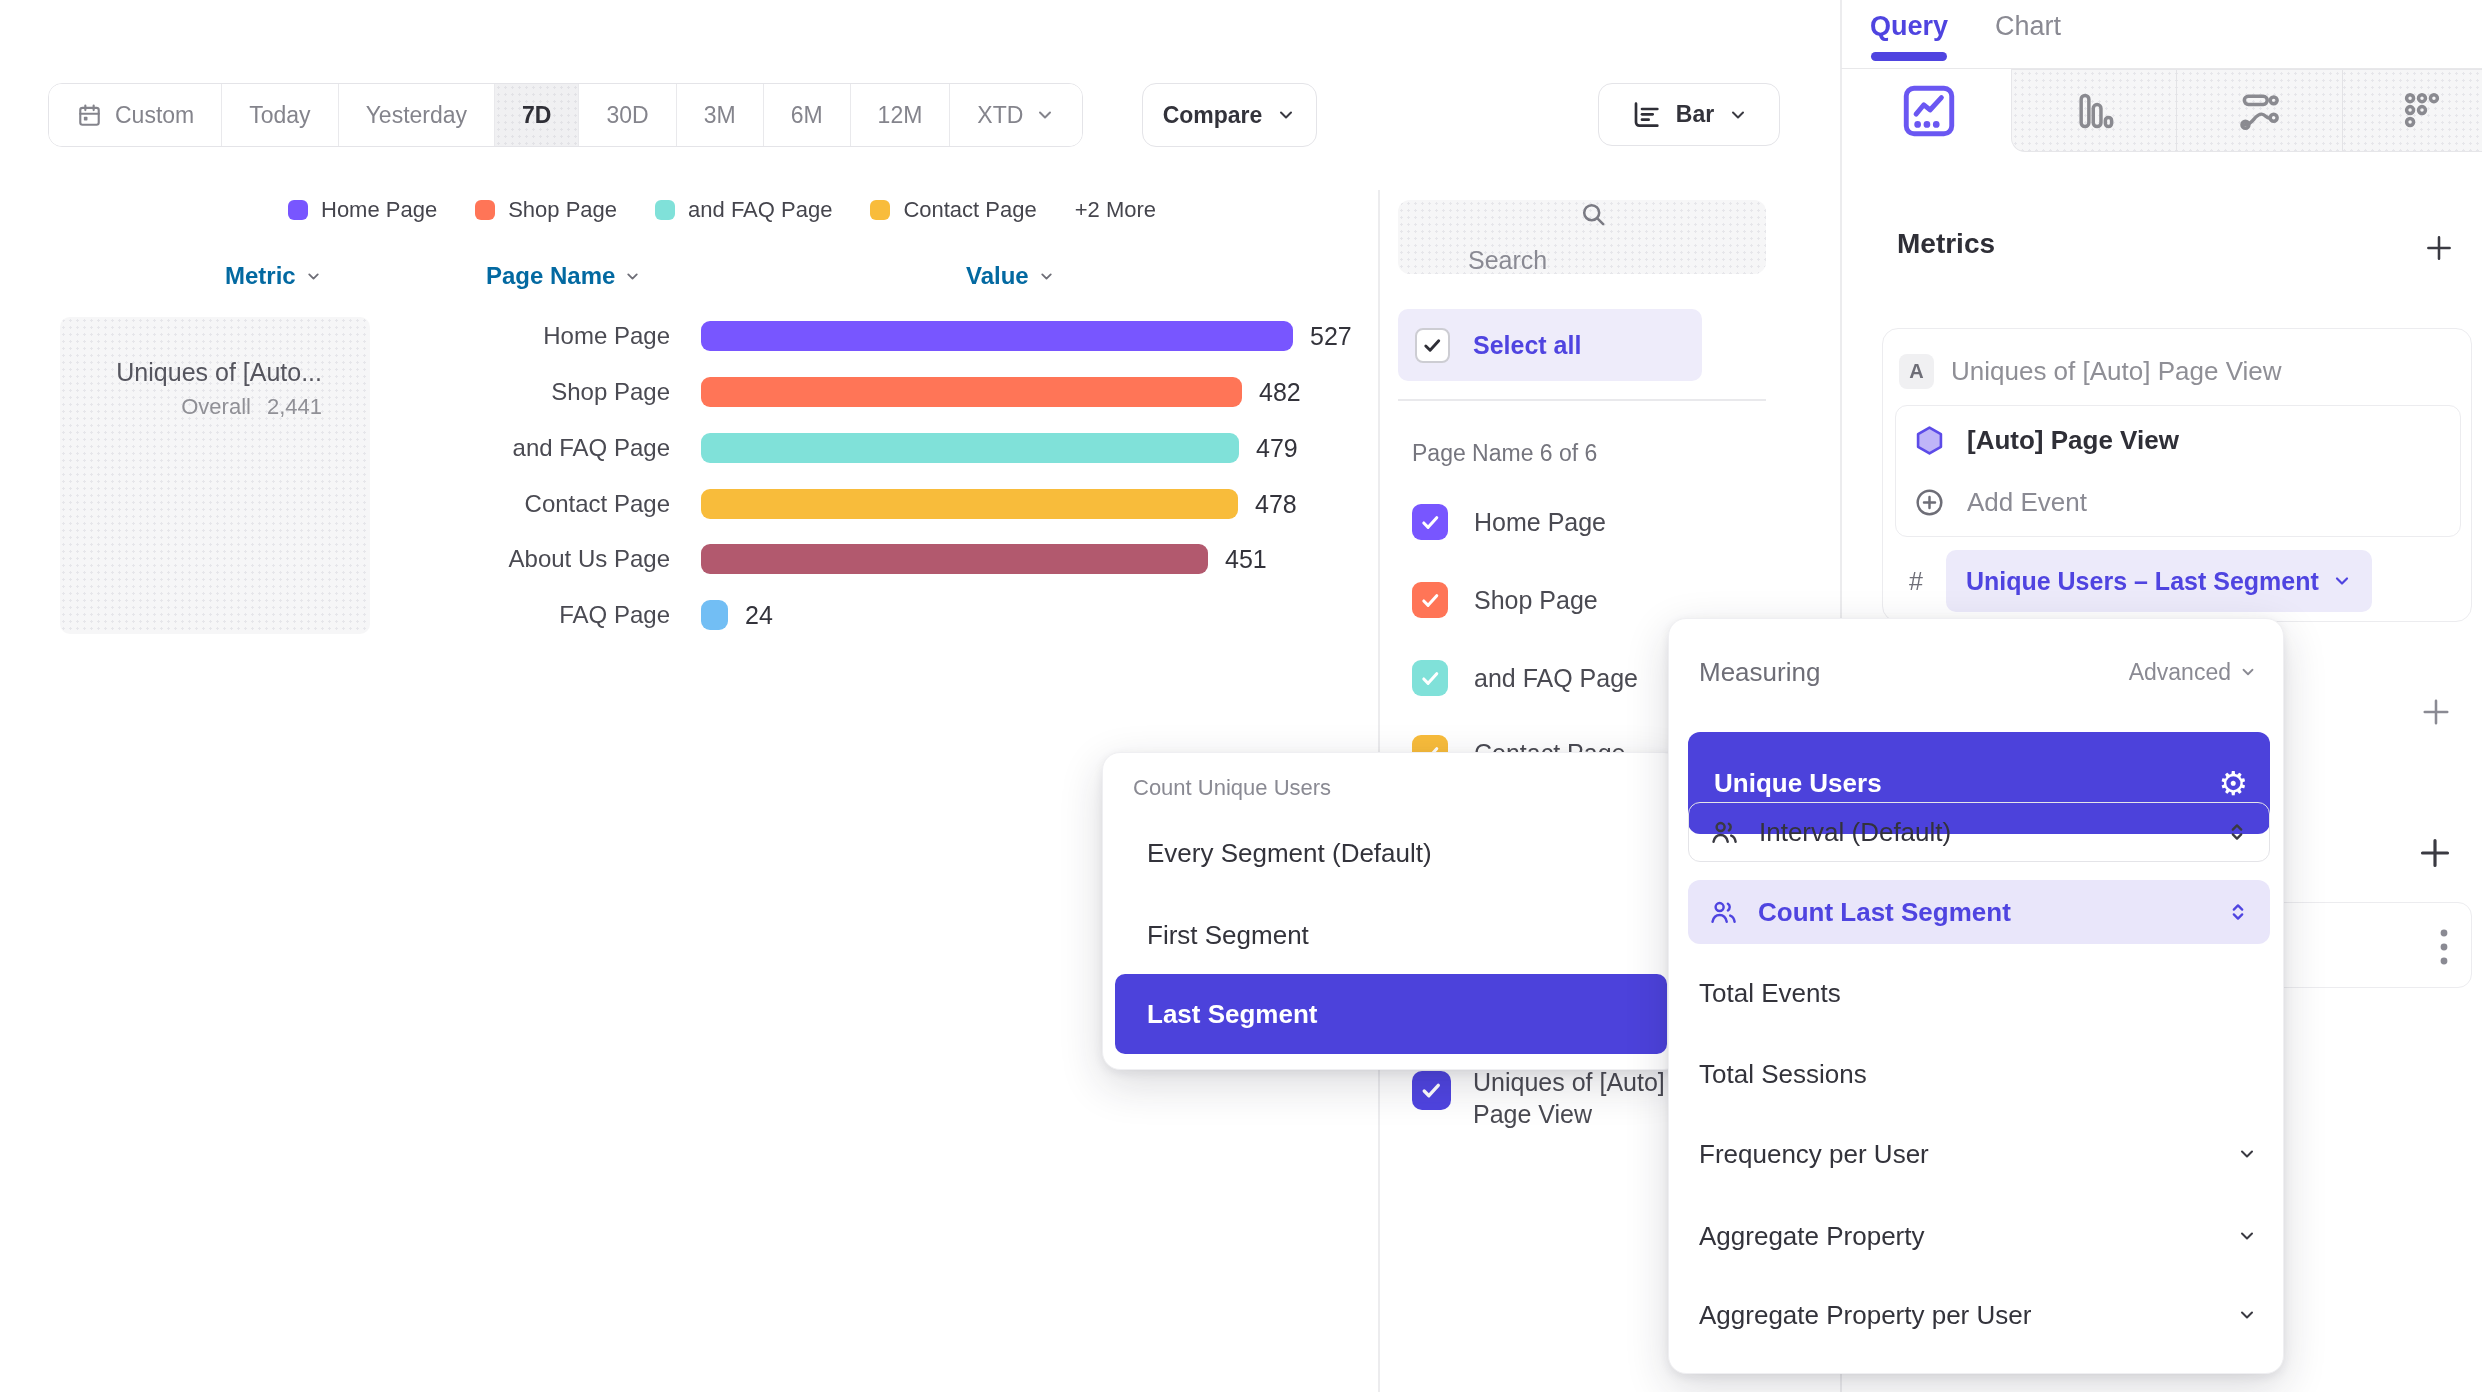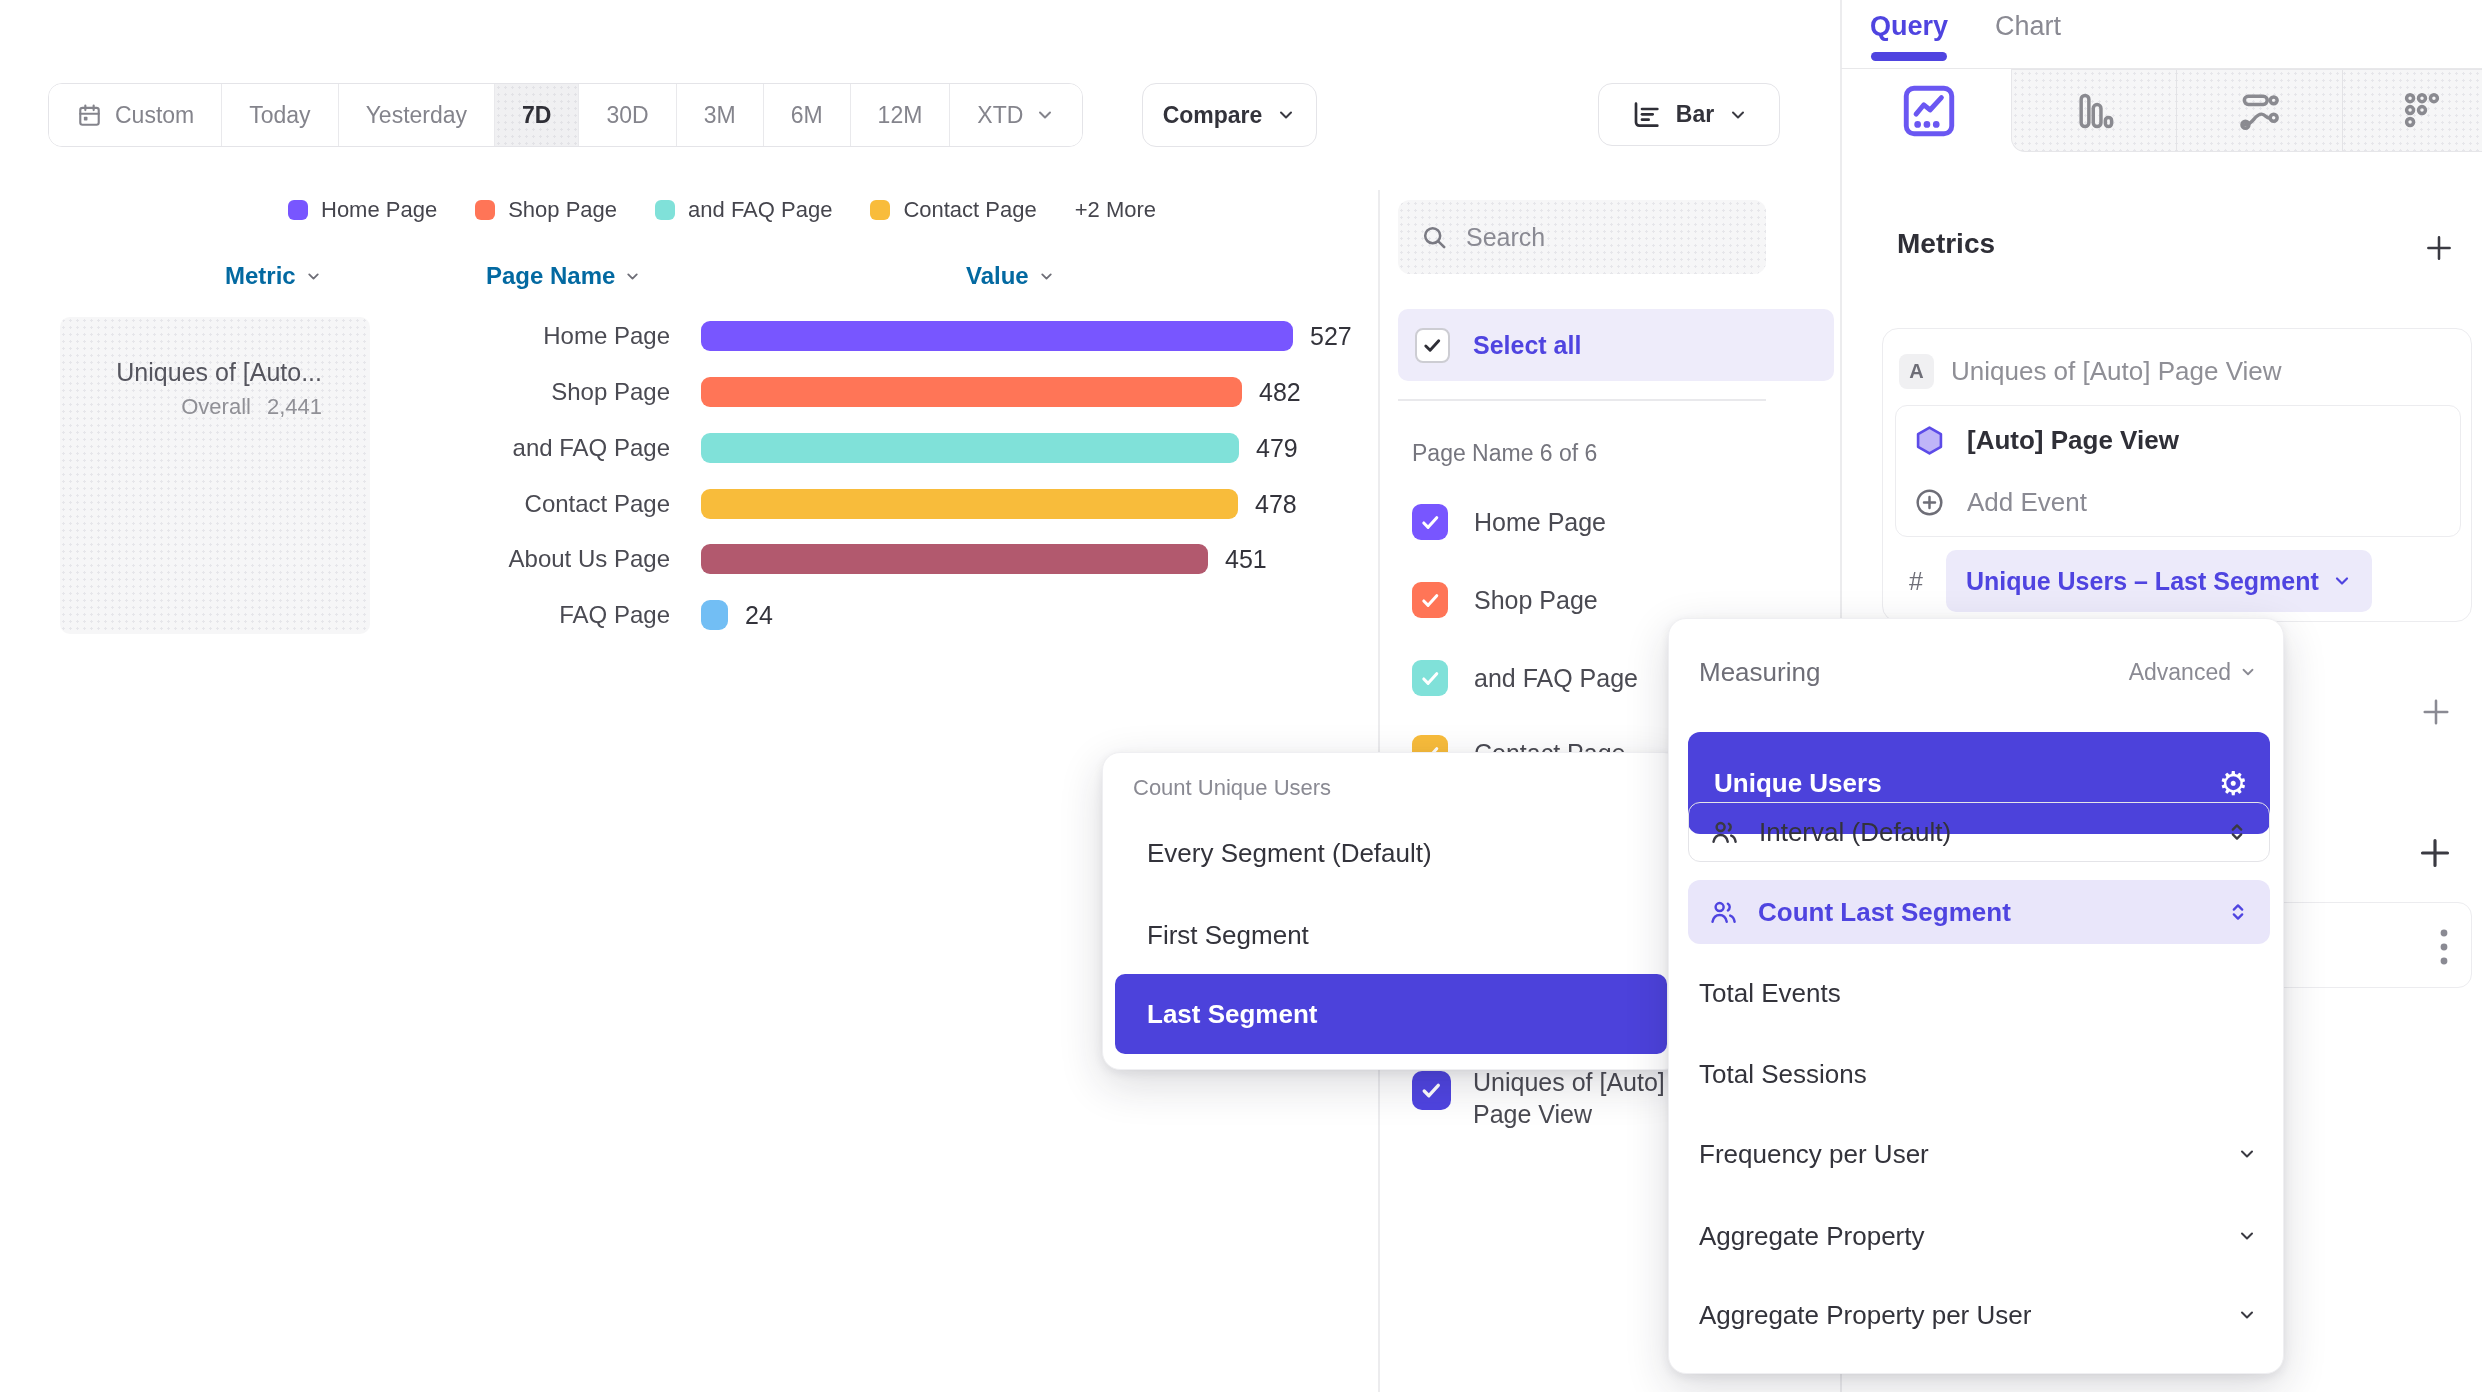--- a/index.html
+++ b/index.html
@@ -4,21 +4,21 @@
 <style>
   * { margin:0; padding:0; box-sizing:border-box; }
   html,body { width:2482px; height:1392px; background:#ffffff; overflow:hidden;
     font-family:"Liberation Sans","DejaVu Sans",sans-serif; color:#33333B; }
   #app { position:relative; width:2482px; height:1392px; background:#fff; }
 
   .abs { position:absolute; }
   .flex { display:flex; align-items:center; }
   .dotted { background-color:#F6F6F7;
     background-image:radial-gradient(#E6E6EA 1.2px, transparent 1.3px);
-    background-size:7px 7px; }
+    background-size:7px 7px;flex-direction:column; }
 
   
   #date-range { left:48px; top:83px; height:64px; border:1.5px solid #E4E4E8;
     border-radius:14px; overflow:hidden; background:#fff; }
   .range-btn { height:100%; padding:0 27px; display:flex; align-items:center; gap:12px;
     font-size:23px; color:#84848C; border-left:1.5px solid #E9E9EC; cursor:pointer;
     background:#fff; white-space:nowrap; }
   .range-btn:first-child { border-left:none; }
   .range-btn.selected { color:#2F2F37; font-weight:700;
     background-color:#F0F0F2;
@@ -56,21 +56,21 @@
   
   .vline { position:absolute; width:2px; background:#ECECEE; }
   .hline { position:absolute; height:2px; background:#E9E9EC; }
 
   
   #search-box { left:1398px; top:200px; width:368px; height:74px; border-radius:12px;
     padding-left:22px; gap:17px; cursor:text; }
   #search-box input { border:none; outline:none; background:transparent; font-size:25px;
     color:#55555E; width:250px; font-family:inherit; }
   #search-box input::placeholder { color:#8A8A93; }
-  #select-all { left:1398px; top:309px; width:436px; height:72px; border-radius:10px;
+  #select-all { left:1398px; top:309px; width:304px; height:72px; border-radius:10px;
     background:#EEECFA; padding-left:17px; gap:23px; cursor:pointer; }
   #select-all .cbox { width:35px; height:35px; border-radius:8px; background:#fff;
     border:2px solid #CDCDD3; display:flex; align-items:center; justify-content:center; }
   #select-all .lbl { font-size:25px; font-weight:700; color:#4F44E0; }
   #group-label { left:1412px; top:440px; font-size:23px; color:#75757E; }
   .f-item { position:absolute; left:1412px; height:42px; display:flex; align-items:center;
     gap:26px; cursor:pointer; }
   .f-item .cbox { width:36px; height:36px; border-radius:9px; display:flex;
     align-items:center; justify-content:center; }
   .f-item .lbl { font-size:25px; color:#4A4A52; }

